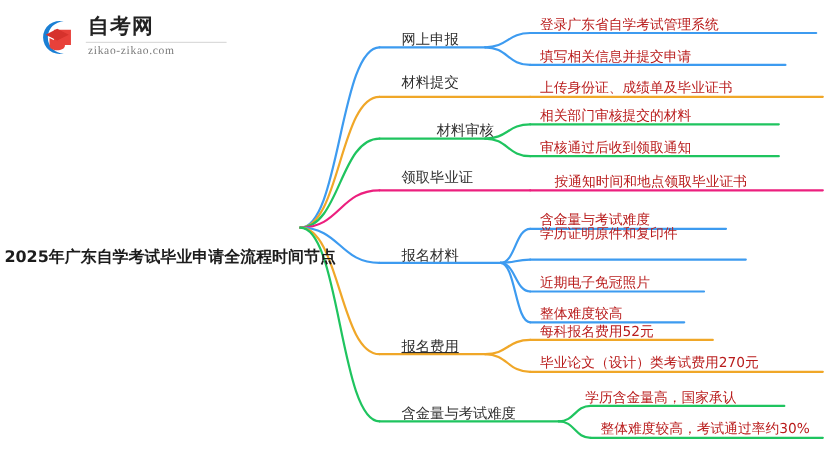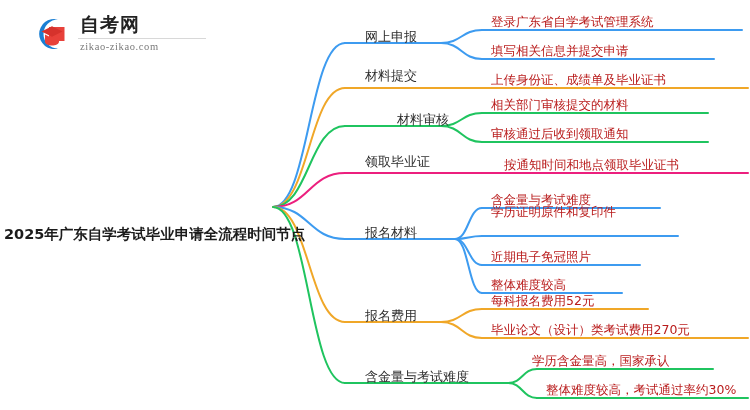--- a/index.html
+++ b/index.html
@@ -120,19 +120,19 @@
     <div class="node lvl1" style="left: 365px; top: 113px; margin-left: 32px;">材料审核</div>
     <div class="node lvl2" style="left: 491px; top: 99px;">相关部门审核提交的材料</div>
     <div class="node lvl2" style="left: 491px; top: 128px;">审核通过后收到领取通知</div>
     <div class="node lvl1" style="left: 365px; top: 155px;">领取毕业证</div>
     <div class="node lvl2" style="left: 504px; top: 159px;">按通知时间和地点领取毕业证书</div>
     <div class="node lvl1" style="left: 365px; top: 226px;">报名材料</div>
     <div class="node lvl2" style="left: 491px; top: 194px;">含金量与考试难度</div>
     <div class="node lvl2" style="left: 491px; top: 206px;">学历证明原件和复印件</div>
     <div class="node lvl2" style="left: 491px; top: 251px;">近期电子免冠照片</div>
     <div class="node lvl2" style="left: 491px; top: 279px;">整体难度较高</div>
-    <div class="node lvl1" style="left: 365px; top: 309px;">报名费用</div>
+    <div class="node lvl1" style="left: 365px; top: 309px; text-decoration: underline;">报名费用</div>
     <div class="node lvl2" style="left: 491px; top: 295px; text-align: right;">每科报名费用52元</div>
     <div class="node lvl2" style="left: 491px; top: 324px;">毕业论文（设计）类考试费用270元</div>
     <div class="node lvl1" style="left: 365px; top: 370px;">含金量与考试难度</div>
     <div class="node lvl2" style="left: 532px; top: 355px;">学历含金量高，国家承认</div>
     <div class="node lvl2" style="left: 546px; top: 384px;">整体难度较高，考试通过率约30%</div>
   </div>
 
 </body></html>

